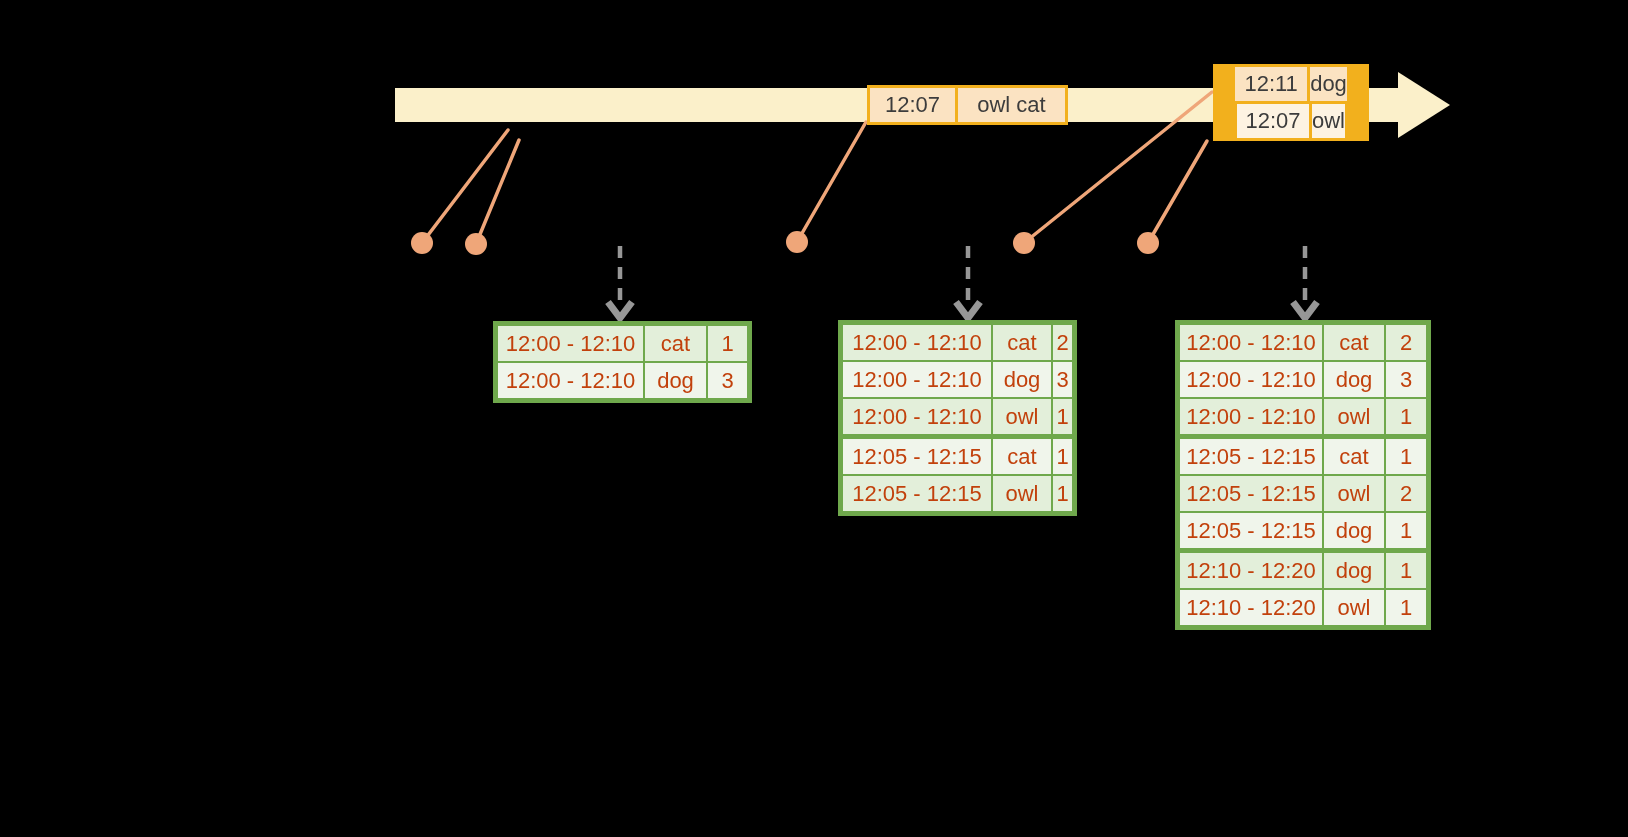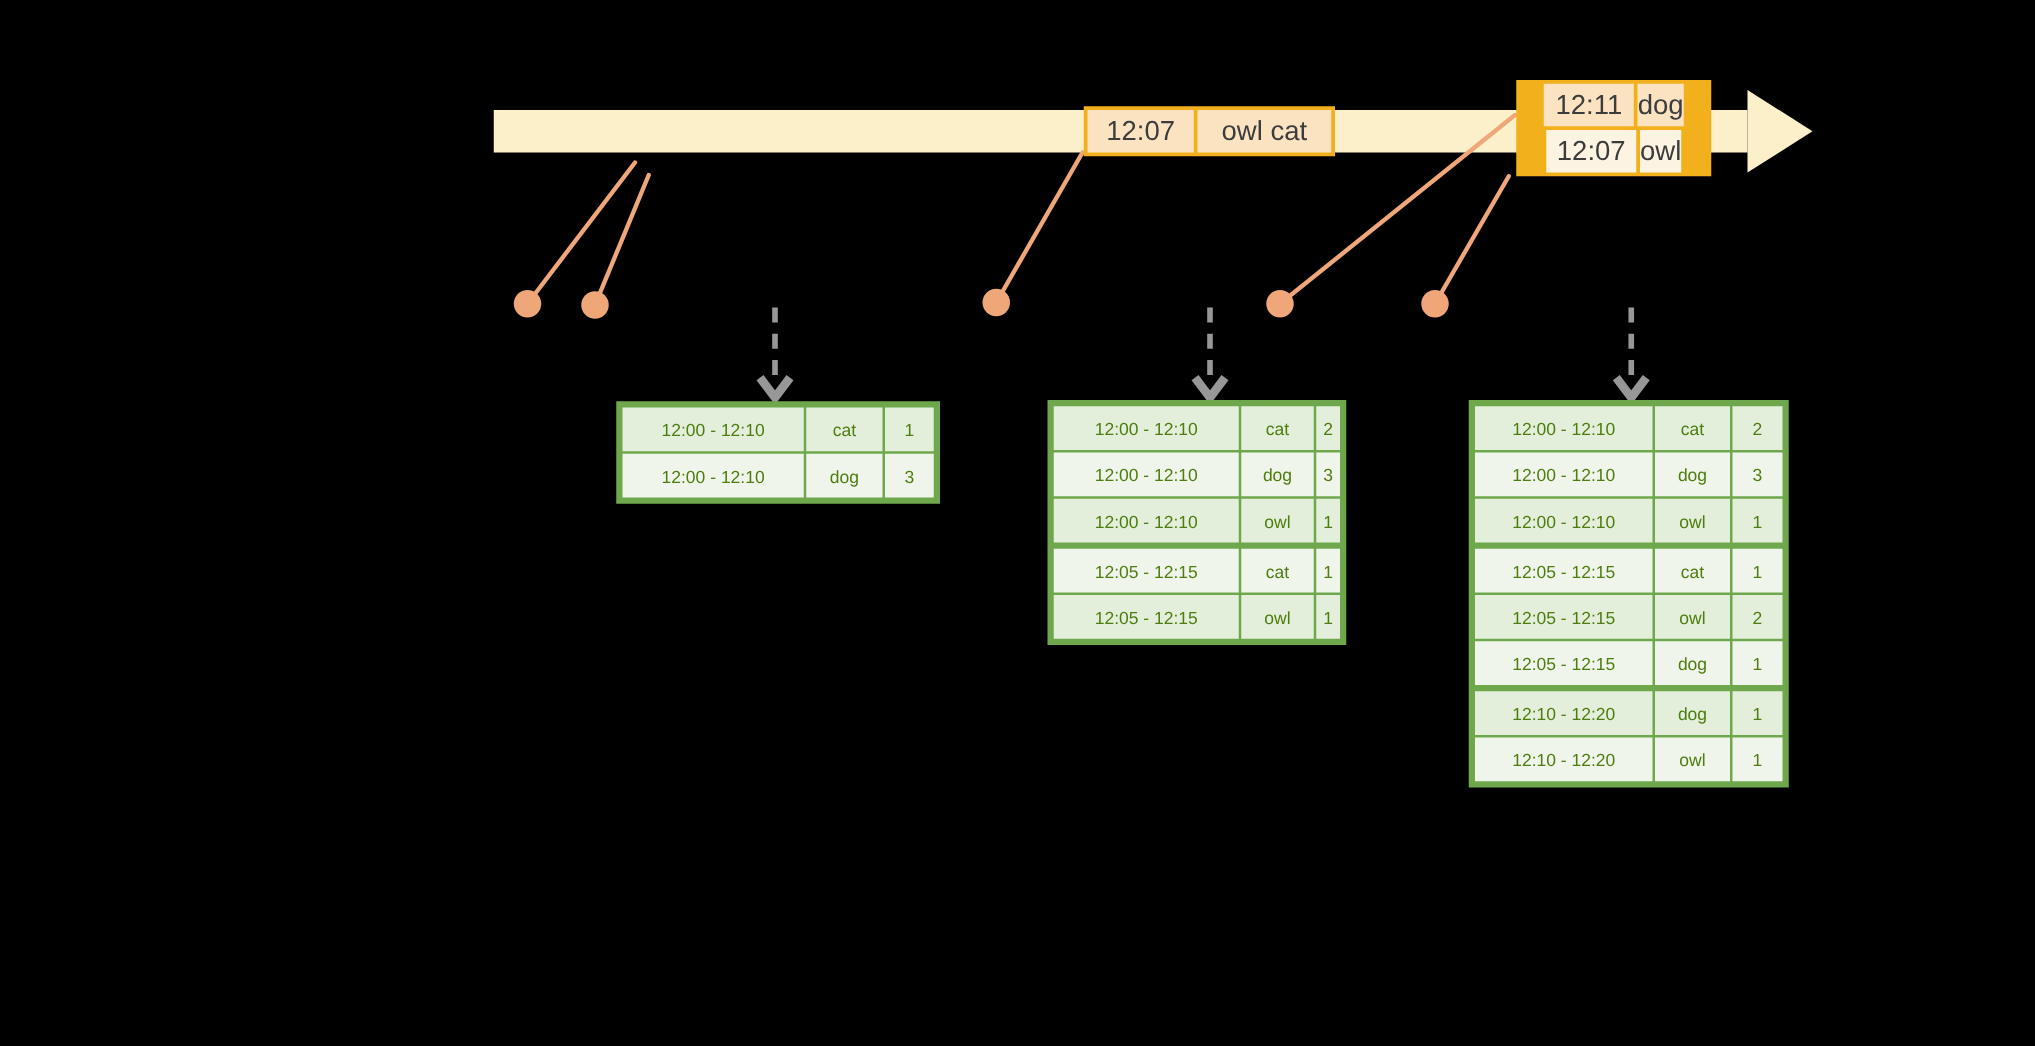--- a/index.html
+++ b/index.html
@@ -39,21 +39,21 @@
     padding:5px;
     box-sizing:border-box;
   }
   .rrow{
     display:grid;column-gap:2px;
     height:35px;
   }
   .rrow.group-start{margin-top:3px;}
   .rtable .cell{
     display:flex;align-items:center;justify-content:center;
-    font-size:14px;color:#4d7c0f;
+    font-size:22px;color:#c2410c;
   }
   .r-dark .cell{background:#e3efda;}
   .r-light .cell{background:#f0f5eb;}
 
   .cols-e12{grid-template-columns:85px 1fr;}
   .cols-e3{grid-template-columns:72px 1fr;}
   .cols-r1{grid-template-columns:145px 61px 1fr;}
   .cols-r2{grid-template-columns:148px 58px 1fr;}
   .cols-r3{grid-template-columns:142px 60px 1fr;}
 </style>

